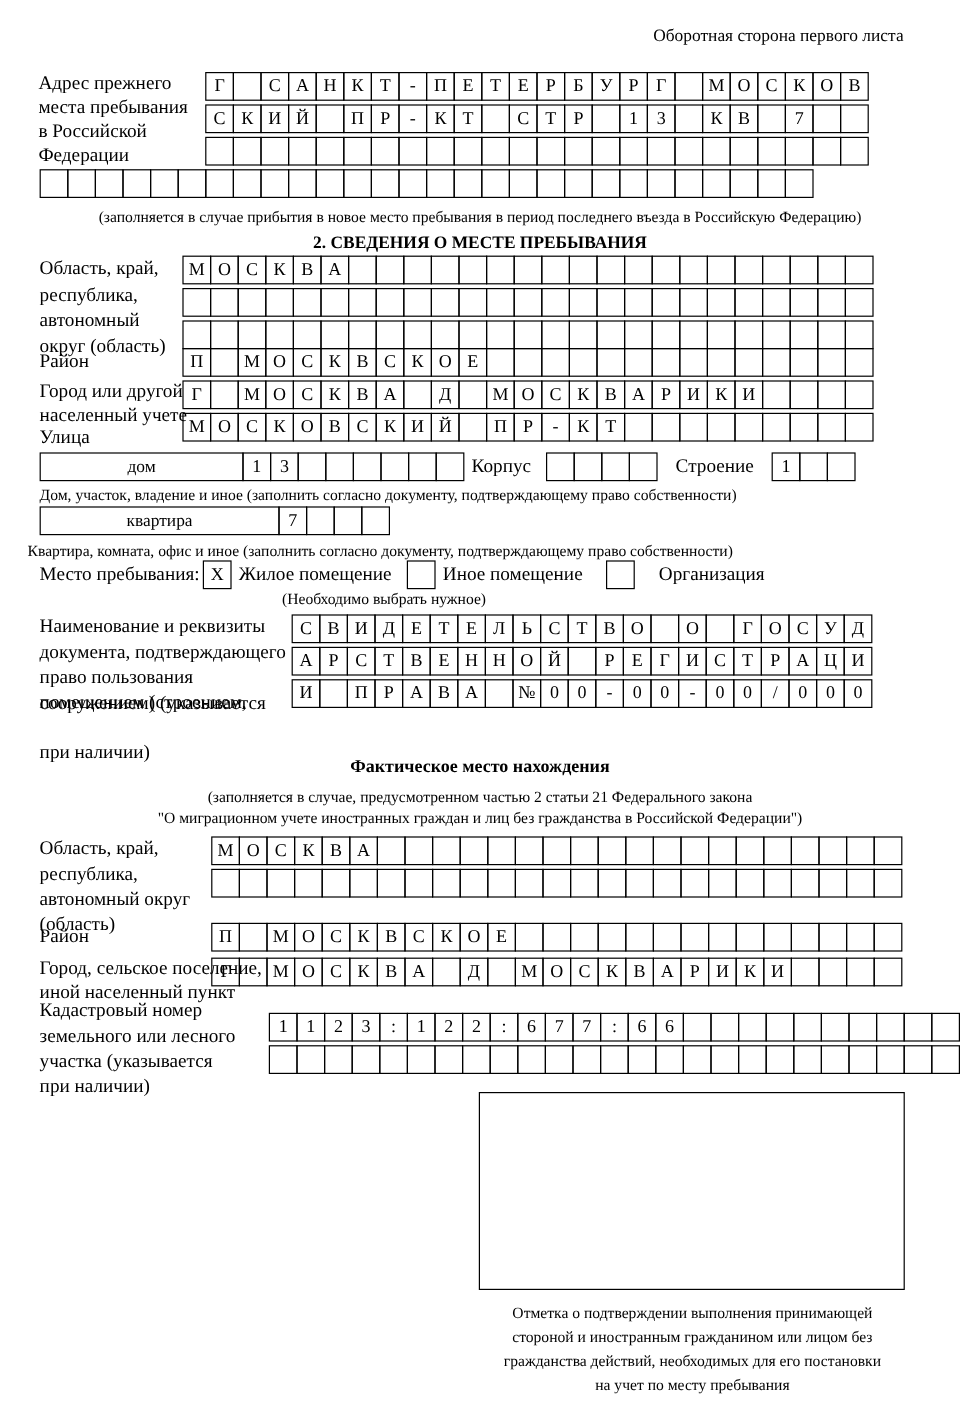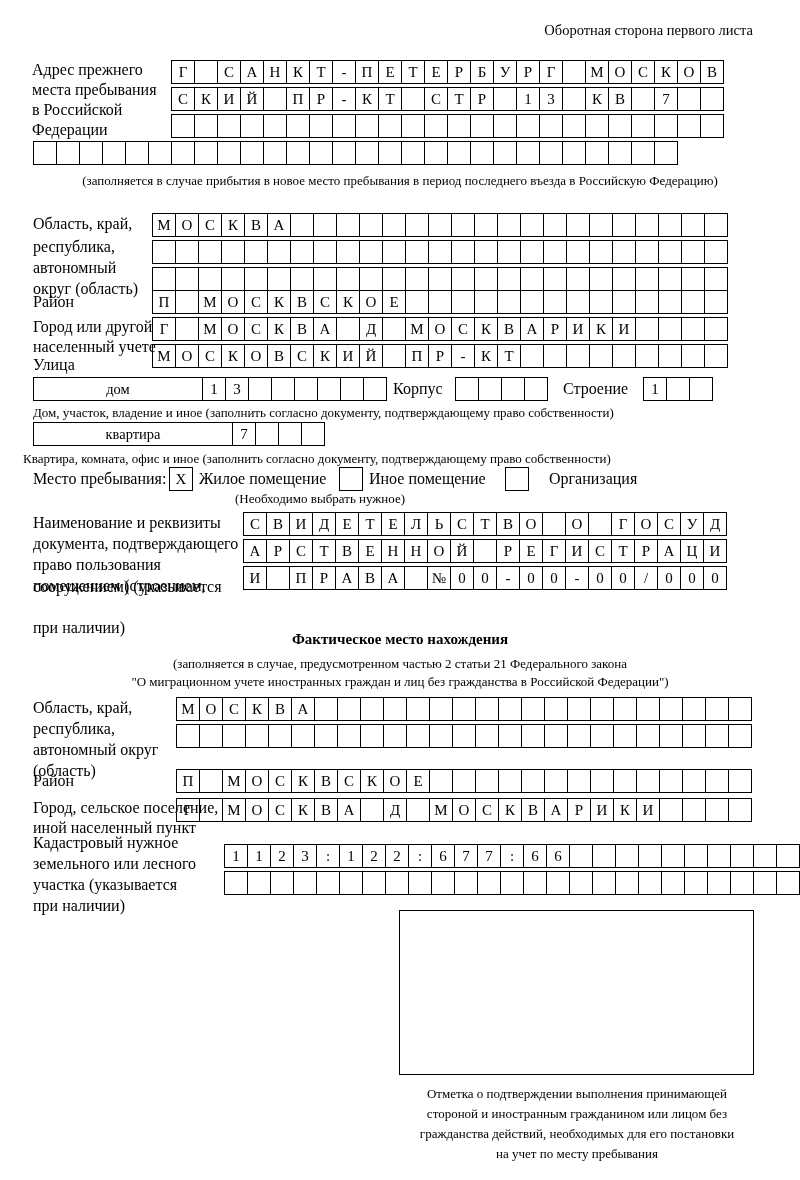--- a/index.html
+++ b/index.html
@@ -199,20 +199,21 @@
       <div class="cell"></div>
       <div class="cell"></div>
       <div class="cell"></div>
       <div class="cell"></div>
       <div class="cell"></div>
       <div class="cell"></div>
     </div>
 
   <div class="center small" style="left:0px; top:172px; width:800px;">(заполняется в случае прибытия в новое место пребывания в период последнего въезда в Российскую Федерацию)</div>
 
+  <div class="center bold" style="left:0px; top:194px; width:800px; font-size:14.5px;">2. СВЕДЕНИЯ О МЕСТЕ ПРЕБЫВАНИЯ</div>
 
   <div class="label" style="left:33px; top:214px;">Область, край,</div>
   <div class="label" style="left:33px; top:237px;">республика,</div>
   <div class="label" style="left:33px; top:258px;">автономный</div>
   <div class="label" style="left:33px; top:279px;">округ (область)</div>
 
   <div class="cells" id="s2-region1" style="left:152px; top:213px;">
       <div class="cell">М</div>
       <div class="cell">О</div>
       <div class="cell">С</div>
@@ -620,21 +621,21 @@
       <div class="cell">Р</div>
       <div class="cell">И</div>
       <div class="cell">К</div>
       <div class="cell">И</div>
       <div class="cell"></div>
       <div class="cell"></div>
       <div class="cell"></div>
       <div class="cell"></div>
     </div>
 
-  <div class="label" style="left:33px; top:833px;">Кадастровый нужное</div>
+  <div class="label" style="left:33px; top:833px;">Кадастровый номер</div>
   <div class="label" style="left:33px; top:854px;">земельного или лесного</div>
   <div class="label" style="left:33px; top:875px;">участка (указывается</div>
   <div class="label" style="left:33px; top:896px;">при наличии)</div>
 
   <div class="cells" id="al-cad1" style="left:224px; top:844px;">
       <div class="cell">1</div>
       <div class="cell">1</div>
       <div class="cell">2</div>
       <div class="cell">3</div>
       <div class="cell">:</div>

